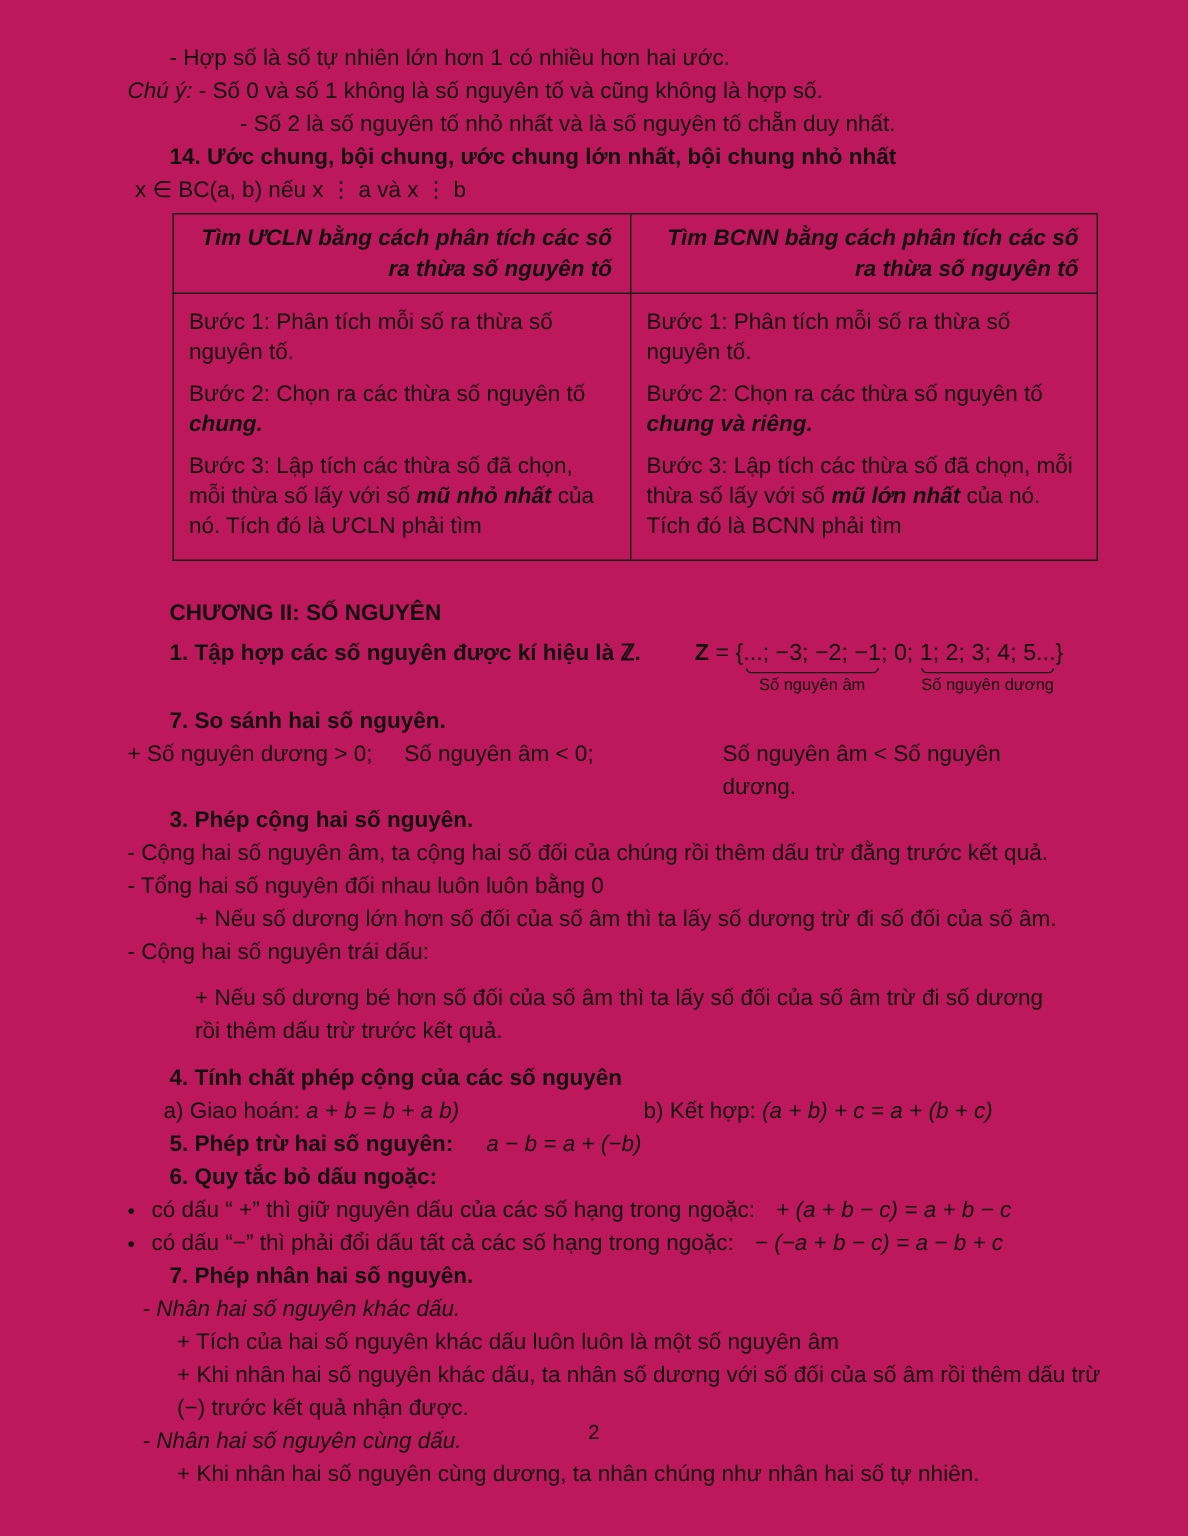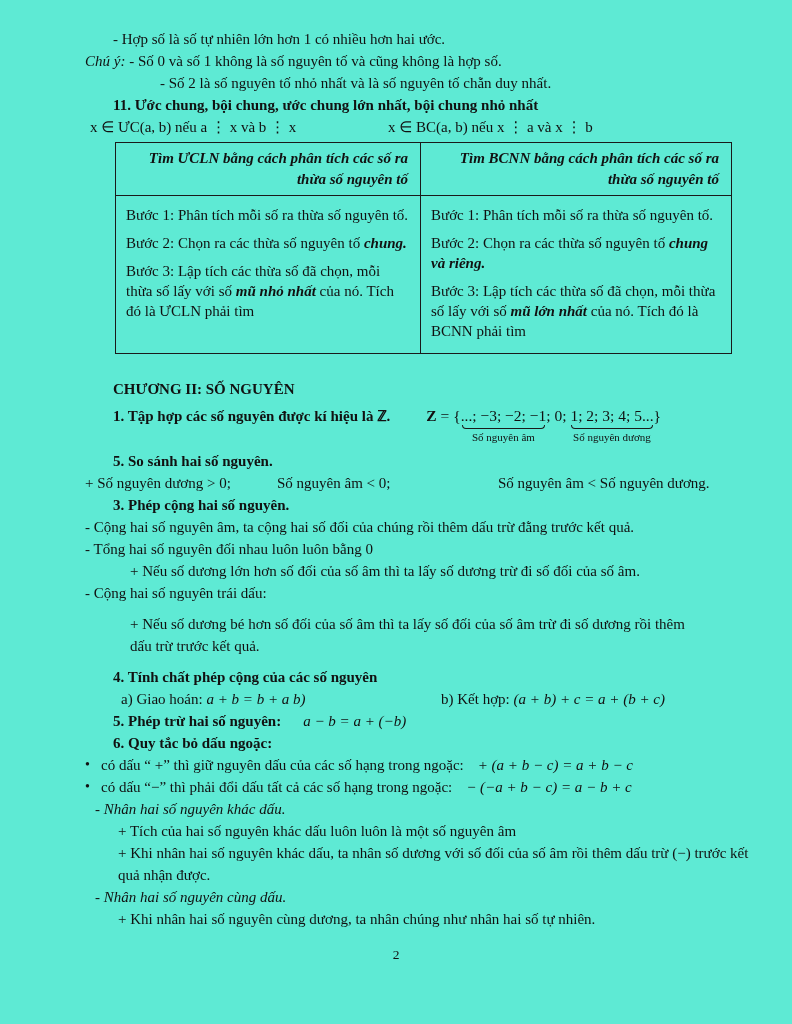--- a/index.html
+++ b/index.html
@@ -1,19 +1,19 @@
 <!DOCTYPE html>
 <html><head>
 <meta charset="utf-8">
 <style>
   * { margin:0; padding:0; box-sizing:border-box; }
   html,body { background:#ffffff; }
   .page {
-    width:792px; height:1024px; background:#5eead4; position:relative;
-    font-family:Liberation Serif, serif;
+    width:792px; height:1024px; background:#be185d; position:relative;
+    font-family:Liberation Sans, sans-serif;
     font-size:15px; line-height:22px; color:#111;
     padding:28px 82px 0 85px; overflow:hidden;
   }
   .line { min-height:22px; }
   .b  { font-weight:bold; }
   .i  { font-style:italic; }
   .bi { font-weight:bold; font-style:italic; }
   .math { font-style:italic; }
   .ind1 { margin-left:28px; }   
   .ind3 { margin-left:75px; }   
@@ -39,21 +39,21 @@
   .ub { position:relative; display:inline-block; }
   .ub-brace { position:absolute; left:1px; right:1px; top:20px; height:4px;
               border:1px solid #1a1a1a; border-top:none; border-radius:0 0 5px 5px; }
   .ub-label { position:absolute; top:26px; left:50%; transform:translateX(-50%);
               font-size:11px; line-height:12px; white-space:nowrap; }
   
   .cmp { display:flex;gap:18px; }
   .cmp .c1 { width:174px; }
   .cmp .c2 { width:203px; }
   
-  .ab { display:flex; margin-left:36px; }
+  .ab { display:flex; margin-left:24px; }
   .ab .a-part { width:320px; }
   .para2 { margin-top:9px; }
   .head-gap { margin-top:9px; }
   .gapL { margin-left:22px; }
   .gapS { margin-left:14px; }
   .bullet-line { display:flex; }
   .bullet-glyph { width:16px; font-size:14px; }
   .kd2 { margin-right:-40px; }
   .footer { position:absolute; top:944px; left:0; width:100%; text-align:center;
             font-size:13.5px; }
@@ -64,24 +64,23 @@
 <div class="page">
 
   <div class="line ind1">- Hợp số là số tự nhiên lớn hơn 1 có nhiều hơn hai ước.</div>
 
   <div class="line">
     <span class="i">Chú ý:</span><span> - Số 0 và số 1 không là số nguyên tố và cũng không là hợp số.</span>
   </div>
 
   <div class="line ind3">- Số 2 là số nguyên tố nhỏ nhất và là số nguyên tố chẵn duy nhất.</div>
 
-  <div class="line ind1 b">11. Ước chung, bội chung, ước chung lớn nhất, bội chung nhỏ nhất</div>
+  <div class="line ind1 b">14. Ước chung, bội chung, ước chung lớn nhất, bội chung nhỏ nhất</div>
 
   <div class="line rule-line">
-    <span class="c1">x ∈ ƯC(a, b) nếu a ⋮ x và b ⋮ x</span>
     <span>x ∈ BC(a, b) nếu x ⋮ a và x ⋮ b</span>
   </div>
 
   <table class="uc-table">
     <colgroup>
         <col class="c-left">
         <col class="c-right">
       </colgroup>
     <tbody>
         <tr>
@@ -102,21 +101,21 @@
     </tr>
   </tbody>
     </table>
 
   <div class="line ind1 b chap">CHƯƠNG II: SỐ NGUYÊN</div>
 
   <div class="line ind1 z-line">
     <span class="b">1. Tập hợp các số nguyên được kí hiệu là </span><span class="b">ℤ.</span><span class="z-formula"><span class="b">Z</span><span> = {</span><span class="ub"><span>...; −3; −2; −1</span><span class="ub-brace"></span><span class="ub-label">Số nguyên âm</span></span><span>; 0; </span><span class="ub"><span>1; 2; 3; 4; 5...</span><span class="ub-brace"></span><span class="ub-label">Số nguyên dương</span></span><span>}</span></span>
   </div>
 
-  <div class="line ind1 b">5. So sánh hai số nguyên.</div>
+  <div class="line ind1 b">7. So sánh hai số nguyên.</div>
 
   <div class="line cmp">
     <span class="c1">+ Số nguyên dương &gt; 0;</span>
     <span class="c2">Số nguyên âm &lt; 0;</span>
     <span>Số nguyên âm &lt; Số nguyên dương.</span>
   </div>
 
 
   <div class="line ind1 b">3. Phép cộng hai số nguyên.</div>
   <div class="line">- Cộng hai số nguyên âm, ta cộng hai số đối của chúng rồi thêm dấu trừ đằng trước kết quả.</div>
@@ -141,20 +140,21 @@
   <div class="line bullet-line">
     <span class="bullet-glyph">•</span>
     <span><span>có dấu “ +” thì giữ nguyên dấu của các số hạng trong ngoặc:</span><span class="math gapS">+ (a + b − c) = a + b − c</span></span>
   </div>
 
   <div class="line bullet-line">
     <span class="bullet-glyph">•</span>
     <span><span>có dấu “−”  thì phải đổi dấu tất cả các số hạng trong ngoặc:</span><span class="math gapS">− (−a + b − c) = a − b + c</span></span>
   </div>
 
+  <div class="line ind1 b">7. Phép nhân hai số nguyên.</div>
   <div class="line inddash i">- Nhân hai số nguyên khác dấu.</div>
   <div class="line ind2s">+ Tích của hai số nguyên khác dấu luôn luôn là một số nguyên âm</div>
   <div class="line ind2s kd2">+ Khi nhân hai số nguyên khác dấu, ta nhân số dương với số đối của số âm rồi thêm dấu trừ (−) trước kết quả nhận được.</div>
   <div class="line inddash i">- Nhân hai số nguyên cùng dấu.</div>
   <div class="line ind2s">+ Khi nhân hai số nguyên cùng dương, ta nhân chúng như nhân hai số tự nhiên.</div>
 
   <div class="footer">2</div>
 
 </div>
 

